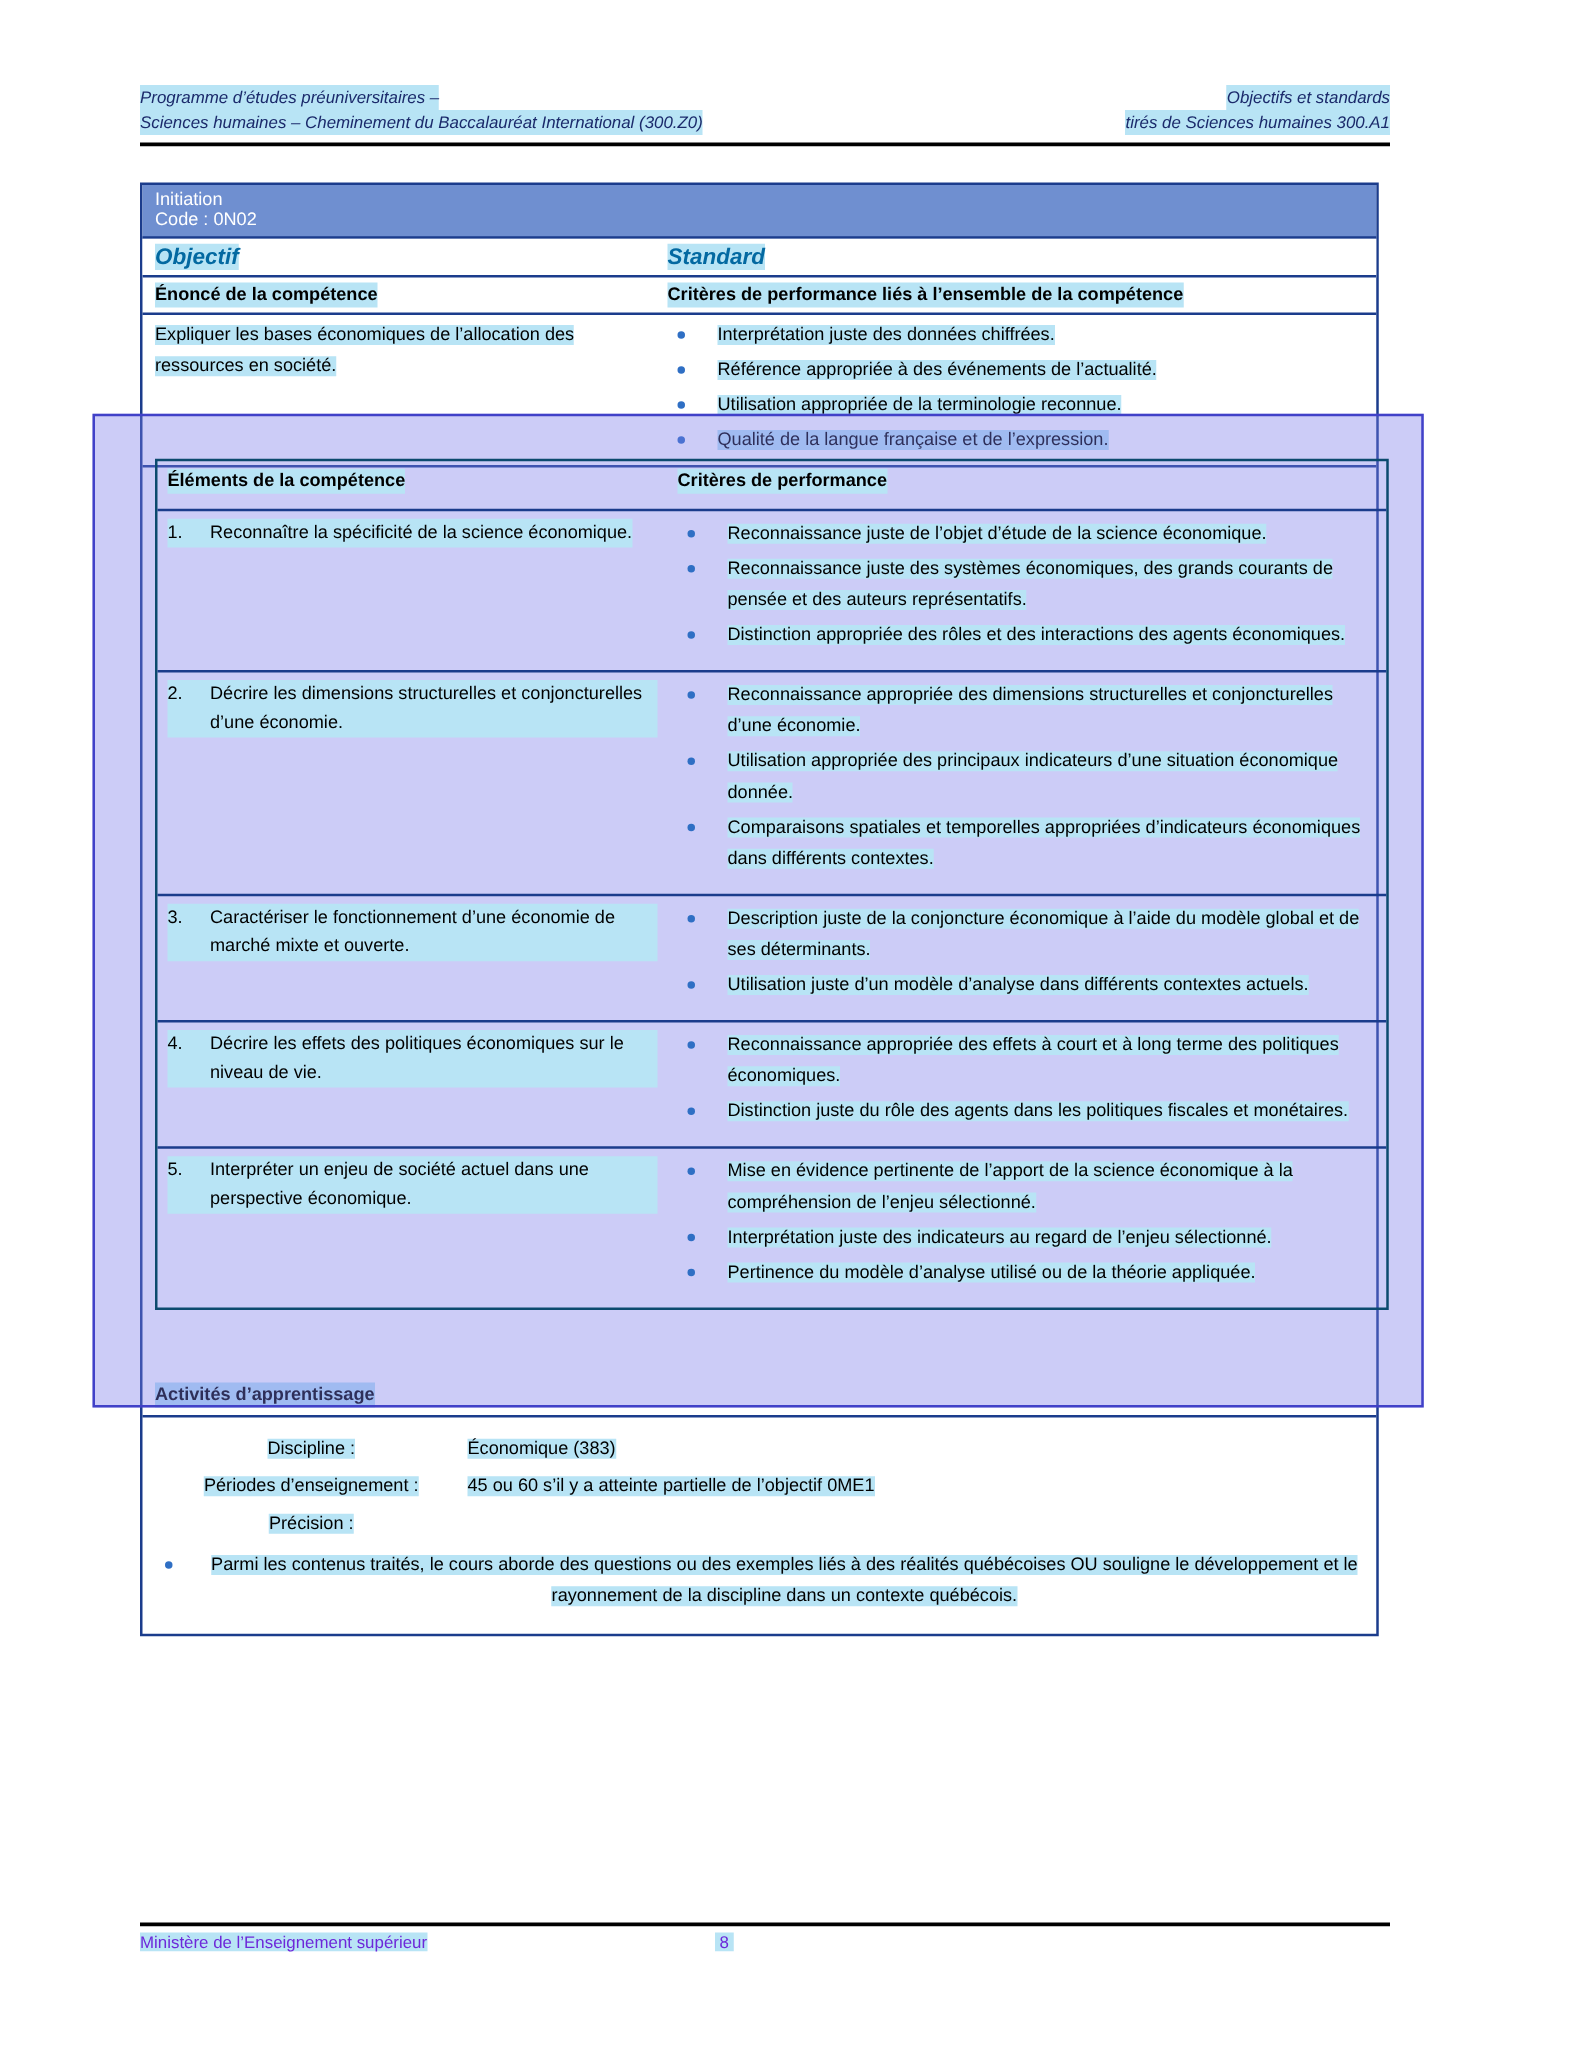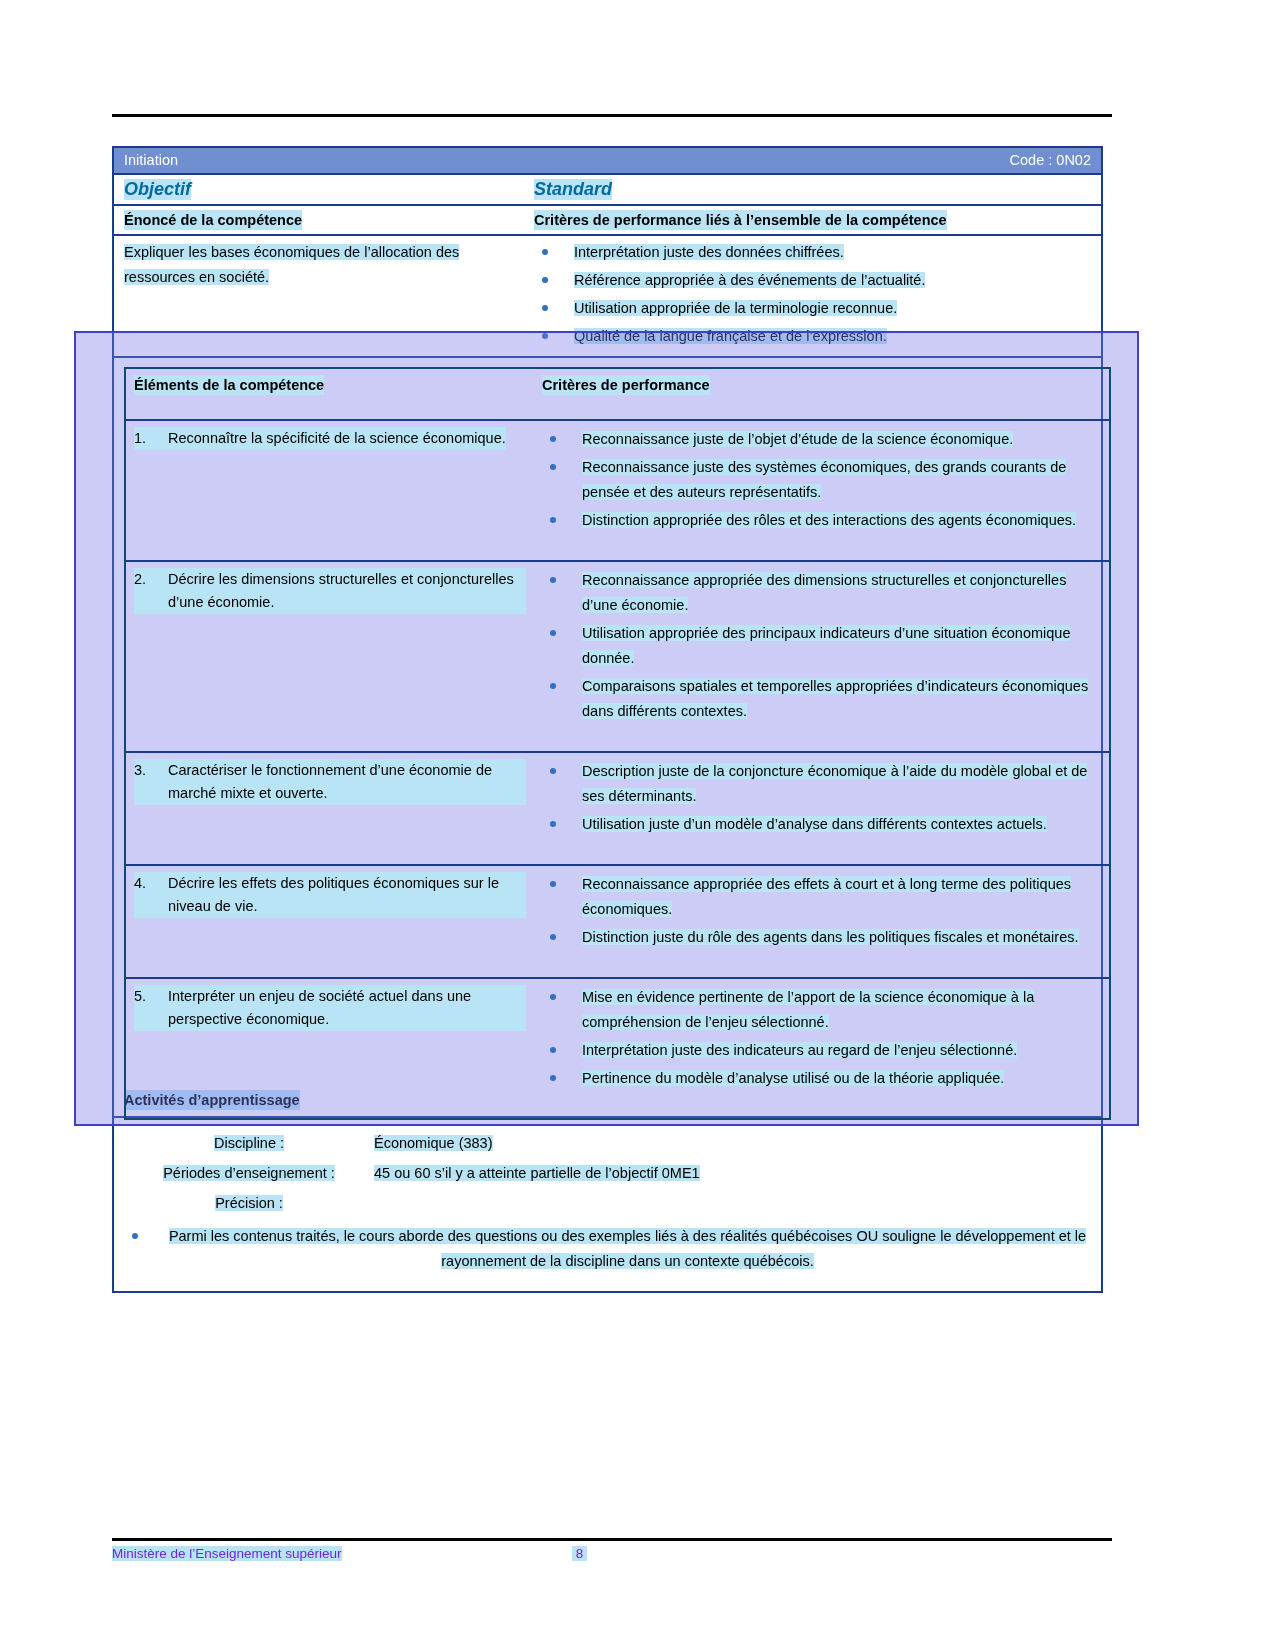--- a/index.html
+++ b/index.html
@@ -60,20 +60,21 @@
     box-sizing: border-box;
   }
   .band-blue {
     background: #6f8fd0;
     color: #ffffff;
     font-size: 14.5px;
     padding: 4px 10px 5px 10px;
     display: flex;
     justify-content: space-between;
     border-bottom: 2px solid #1b3c8c;
+    flex-direction: column;
   }
   .band-blue .code { font-size: 14.5px; }
   .row-objstd {
     display: flex;
     border-bottom: 2px solid #1b3c8c;
     background: #fff;
   }
   .col-l { width: 410px; box-sizing: border-box; padding: 4px 10px; }
   .col-r { flex: 1; box-sizing: border-box; padding: 4px 10px; }
   .title-italic {
@@ -158,21 +159,21 @@
   }
   .el-row:last-child { border-bottom: none; }
   .el-l {
     width: 408px;
     box-sizing: border-box;
     padding: 6px 8px 8px 8px;
   }
   .el-r {
     flex: 1;
     box-sizing: border-box;
-    padding: 6px 8px 24px 8px;
+    padding: 6px 8px 12px 8px;
   }
   .num-item {
     display: flex;
     font-size: 14.5px;
     line-height: 23px;
   }
   .num-item .n { width: 34px; flex: 0 0 34px; background: #b8e4f5; }
   .num-item .tx { background: #b8e4f5; }
 
   
@@ -211,20 +212,30 @@
     color: #6d28d9;
   }
   .footer .f1 { background: #b8e4f5; }
   .footer .f2 { margin-left: 230px; background: #b8e4f5; padding: 0 4px; }
 </style>
 </head>
 <body>
 
 <div class="page">
 
+  <div class="doc-header">
+    <div class="hrow">
+      <span class="hl">Programme d’études préuniversitaires –</span>
+      <span class="hr">Objectifs et standards</span>
+    </div>
+    <div class="hrow">
+      <span class="hl">Sciences humaines – Cheminement du Baccalauréat International (300.Z0)</span>
+      <span class="hr">tirés de Sciences humaines 300.A1</span>
+    </div>
+  </div>
   <div class="header-rule"></div>
 
   <div class="table">
 
     <div class="band-blue">
       <span>Initiation</span>
       <span class="code">Code : 0N02</span>
     </div>
 
     <div class="row-objstd">

